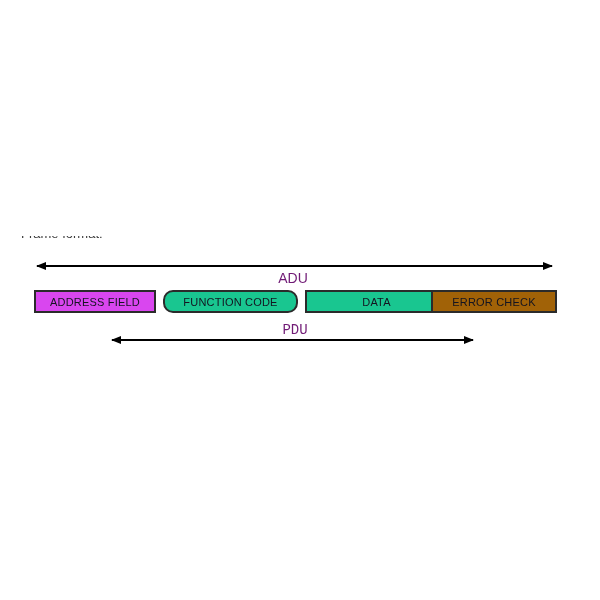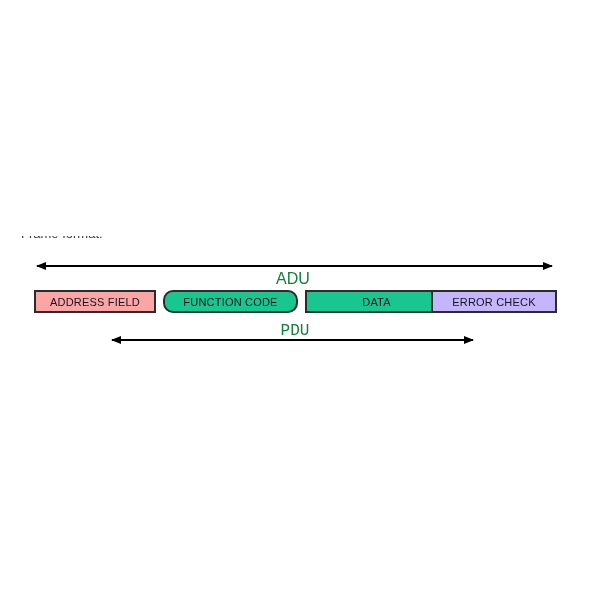--- a/index.html
+++ b/index.html
@@ -58,22 +58,22 @@
     right: -1px;
     border-left: 10px solid #000000;
   }
   .arrow-adu { left: 37px;  top: 265px; width: 515px; }
   .arrow-pdu { left: 112px; top: 339px; width: 361px; }
 
   .arrow-label {
     position: absolute;
     width: 60px;
     text-align: center;
-    font-size: 16px;
-    color: #15803d;
+    font-size: 14px;
+    color: #701a75;
   }
   .label-adu { left: 263px; top: 270px; }
   .label-pdu { left: 265px; top: 322px; font-family: Liberation Mono, monospace; }
 
   
   .field-box {
     position: absolute;
     top: 290px;
     height: 23px;
     box-sizing: border-box;
@@ -96,32 +96,32 @@
 
 <div id="canvas">
 
   <div class="caption-clip">
     <span class="caption-text">Frame format:</span>
   </div>
 
   <div class="arrow arrow-adu"></div>
   <div class="arrow-label label-adu">ADU</div>
 
-  <div class="field-box box-address" style="background-color: #fca5a5;">
+  <div class="field-box box-address" style="background-color: #d946ef;">
     <span>ADDRESS FIELD</span>
   </div>
 
   <div class="field-box box-function" style="background-color: rgb(25, 198, 144);">
     <span>FUNCTION CODE</span>
   </div>
 
   <div class="field-box box-data" style="background-color: rgb(25, 198, 144);">
     <span>DATA</span>
   </div>
 
-  <div class="field-box box-error" style="background-color: #c4b5fd;">
+  <div class="field-box box-error" style="background-color: #a16207;">
     <span>ERROR CHECK</span>
   </div>
 
   <div class="arrow-label label-pdu">PDU</div>
   <div class="arrow arrow-pdu"></div>
 
 </div>
 
 </body></html>

